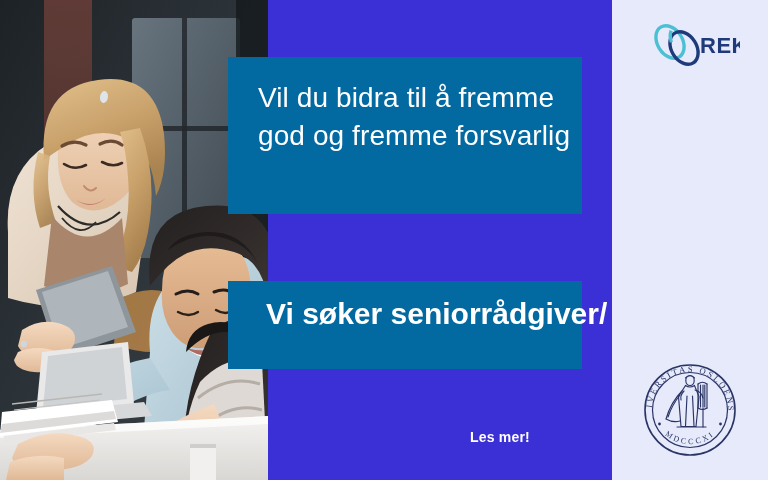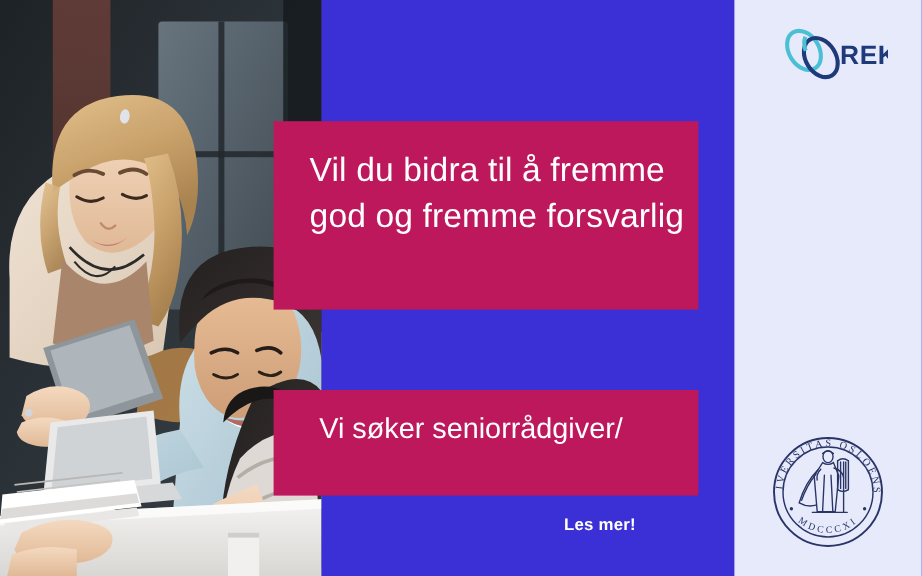--- a/index.html
+++ b/index.html
@@ -40,23 +40,22 @@
   .right-panel {
     position: absolute;
     left: 612px; top: 0;
     width: 156px; height: 480px;
     background: #E6EAFB;
   }
 
   
   .card {
     position: absolute;
-    background: #be185d;
+    background: #0369a1;
     box-sizing: border-box;
-    margin-top: 44px;
   }
   .card-headline {
     left: 228px; top: 57px;
     width: 354px; height: 157px;
     padding: 22px 26px 0 30px;
   }
   .card-headline .line {
     color: #ffffff;
     font-size: 28px;
     line-height: 38px;
@@ -64,23 +63,23 @@
     letter-spacing: 0.1px;
     white-space: nowrap;
   }
   .card-role {
     left: 228px; top: 281px;
     width: 354px; height: 88px;
     padding: 17px 26px 0 38px;
   }
   .card-role .line {
     color: #ffffff;
-    font-size: 24px;
+    font-size: 30px;
     line-height: 31px;
-    font-weight: normal;
+    font-weight: bold;
     white-space: nowrap;
   }
 
   
   .cta {
     position: absolute;
     left: 470px; top: 429px;
     width: 112px;
     text-align: left;
     color: #ffffff;

